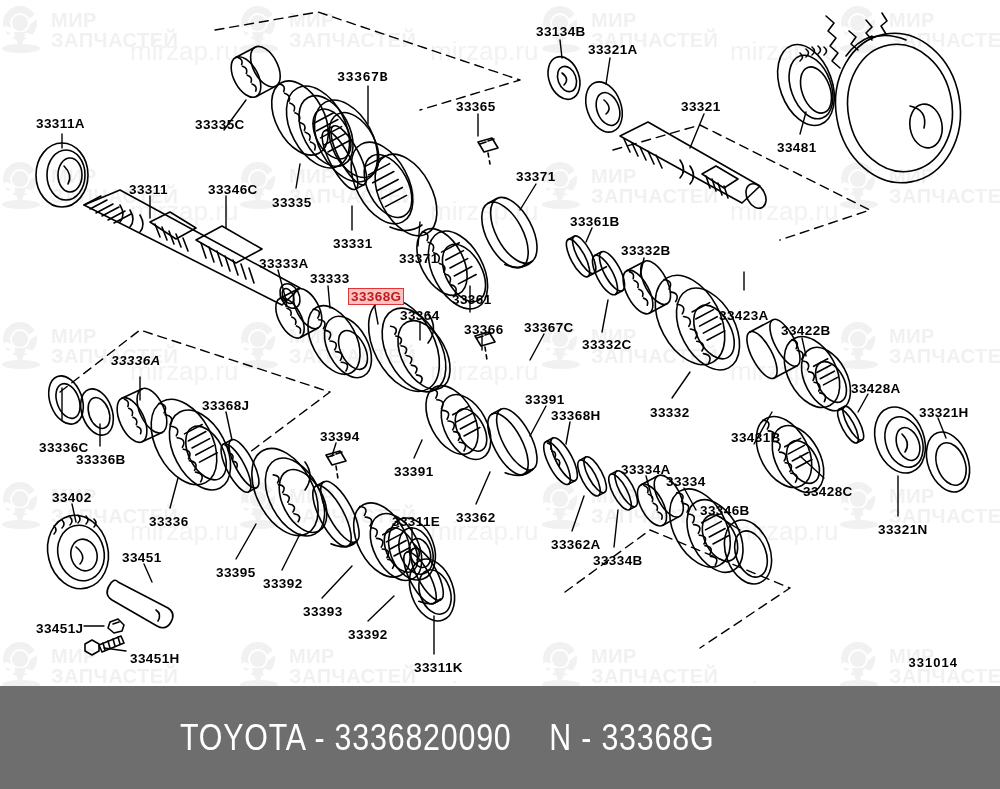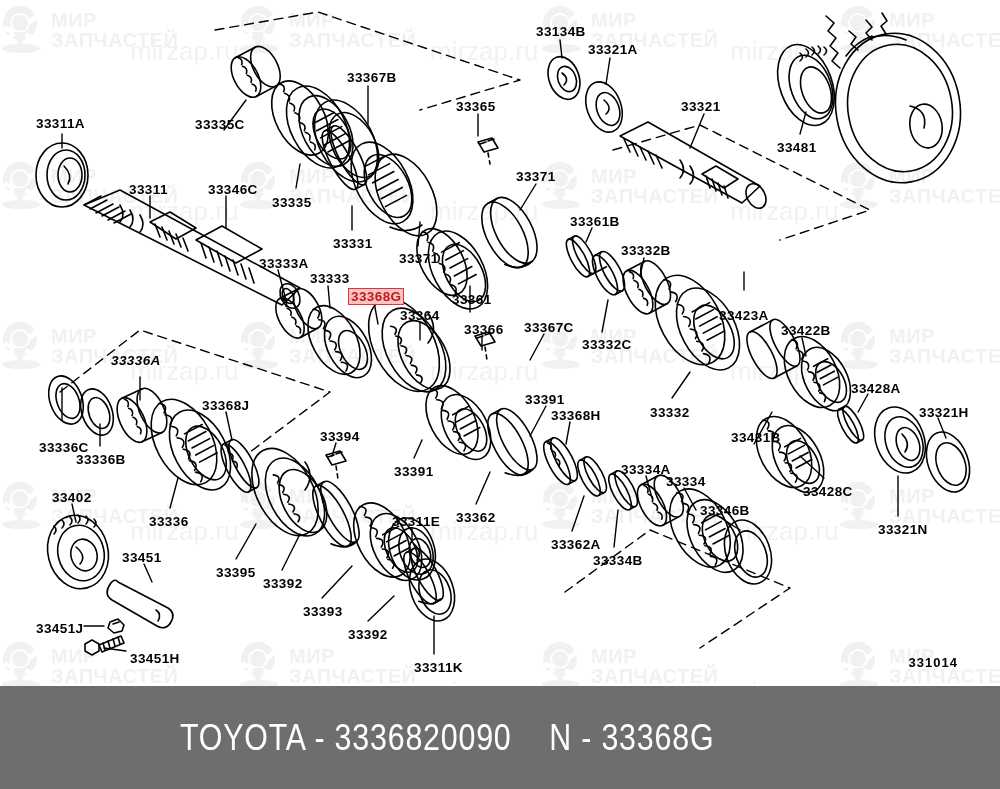--- a/index.html
+++ b/index.html
@@ -805,21 +805,21 @@
         <path d="M84 626 L104 626"></path>
         <path d="M126 651 L104 648"></path>
       </g>
     </g>
   </svg>
   </div>
 
   <div id="labels">
       <div class="lbl" style="left: 36px; top: 116px;">33311A</div>
       <div class="lbl" style="left: 195px; top: 117px;">33335C</div>
-      <div class="lbl" style="left: 347px; top: 70px;">33367B</div>
+      <div class="lbl" style="left: 337px; top: 70px; font-family: Liberation Mono, monospace;">33367B</div>
       <div class="lbl" style="left: 456px; top: 99px;">33365</div>
       <div class="lbl" style="left: 536px; top: 24px;">33134B</div>
       <div class="lbl" style="left: 588px; top: 42px;">33321A</div>
       <div class="lbl" style="left: 681px; top: 99px;">33321</div>
       <div class="lbl" style="left: 777px; top: 140px;">33481</div>
       <div class="lbl" style="left: 129px; top: 182px;">33311</div>
       <div class="lbl" style="left: 208px; top: 182px;">33346C</div>
       <div class="lbl" style="left: 272px; top: 195px;">33335</div>
       <div class="lbl" style="left: 333px; top: 236px;">33331</div>
       <div class="lbl" style="left: 399px; top: 251px;">33371</div>

